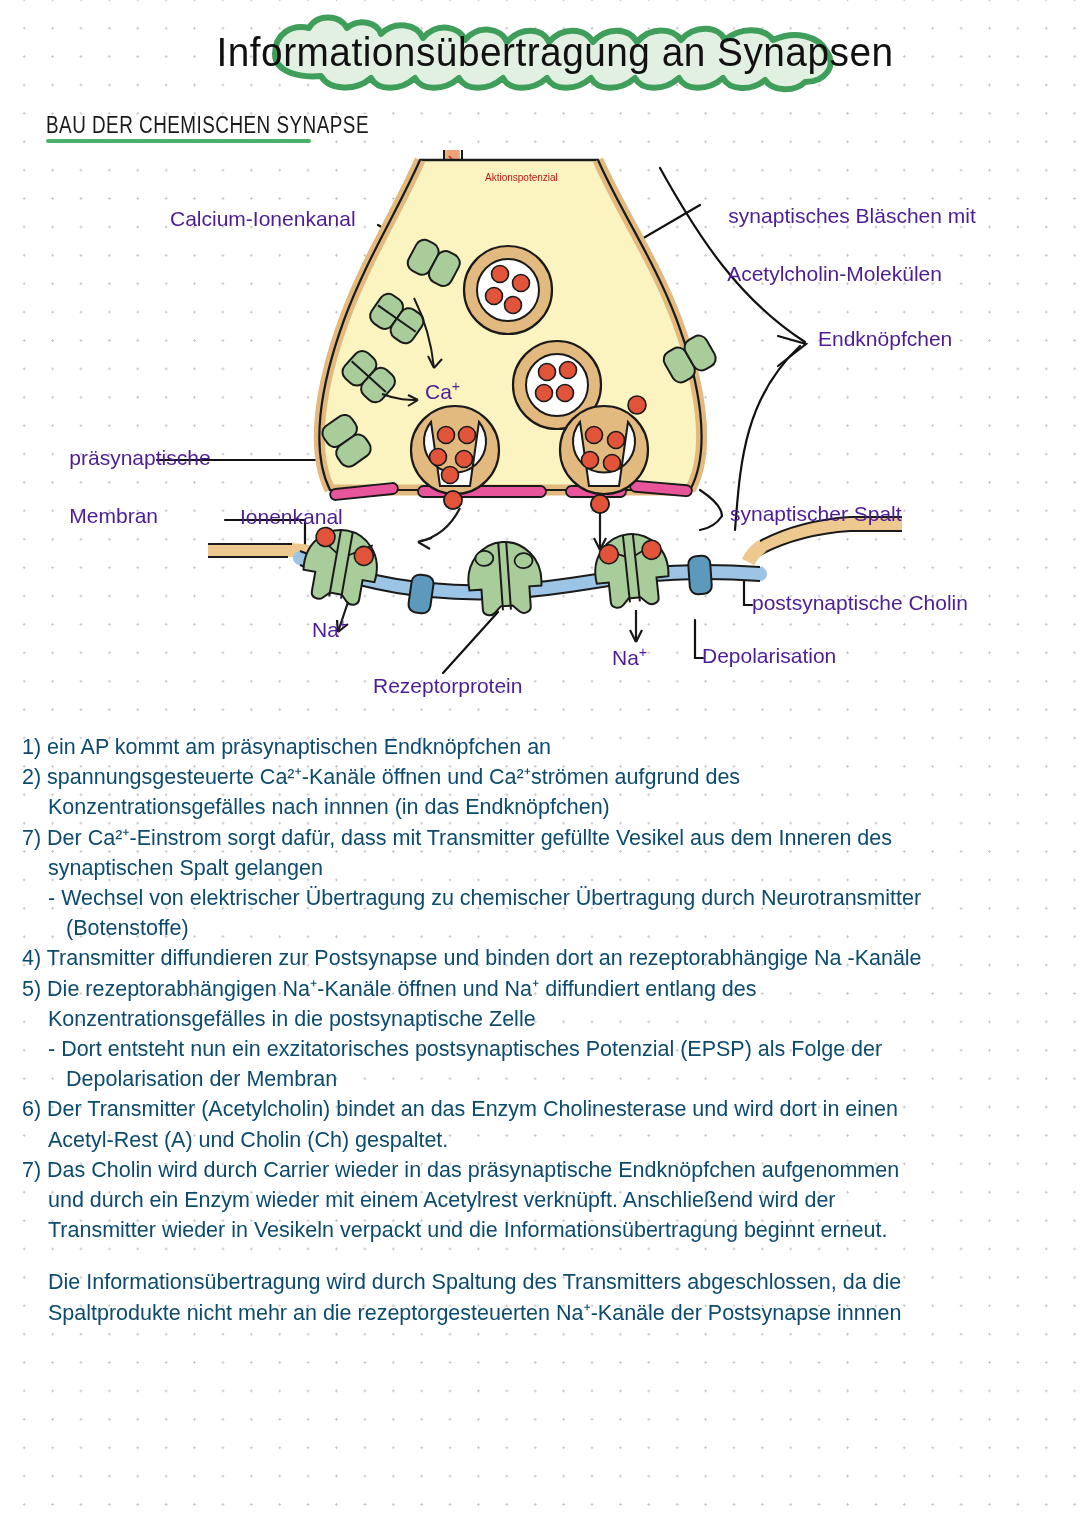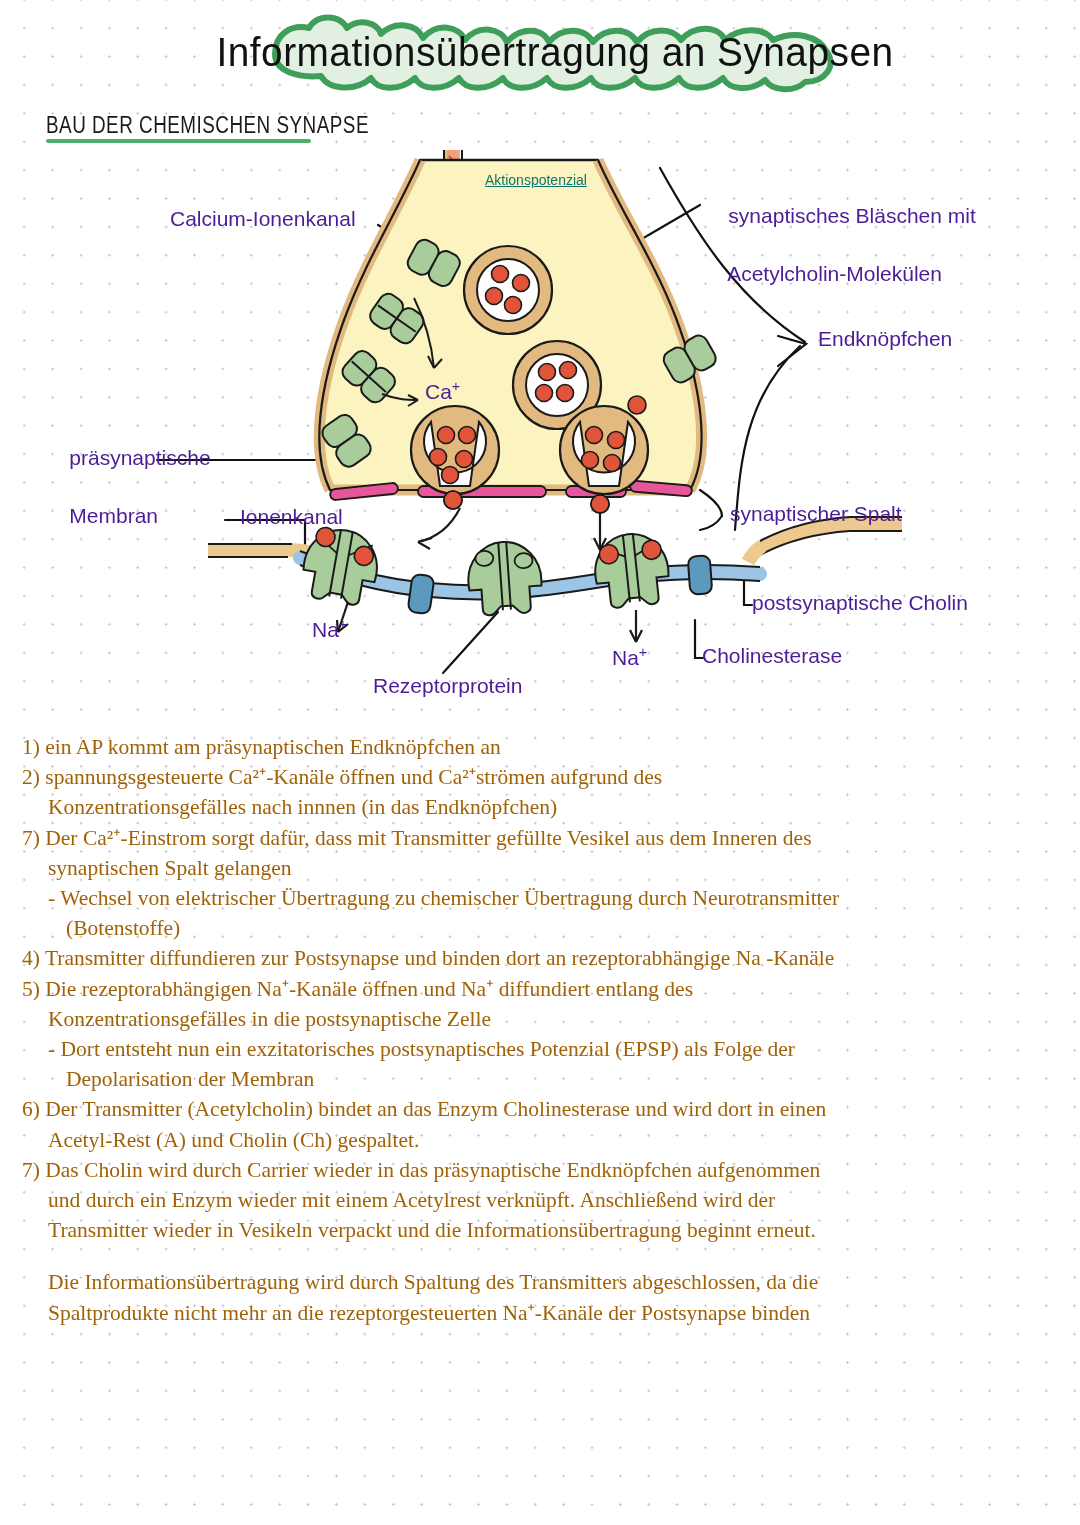--- a/index.html
+++ b/index.html
@@ -52,28 +52,28 @@
 
   
   #diagram{position:absolute;left:0;top:150px;width:1080px;height:570px;z-index:2;}
 
   .dlabel{
     position:absolute;z-index:4;
     font-family:"Liberation Sans", sans-serif;
     font-size:21px;color:#4c1d95;line-height:1.18;
     white-space:pre;
   }
-  .dlabel.small{font-size:14px;color:#0f766e;text-decoration:underline;}
+  .dlabel.small{font-size:10px;color:#b91c1c;}
   .sup{font-size:0.68em;vertical-align:super;}
 
   
   #bodytext{
     position:absolute;left:22px;top:732px;width:1045px;z-index:3;
-    font-family:Liberation Serif, serif;
-    font-size:21.5px;color:#a16207;
+    font-family:Liberation Sans, sans-serif;
+    font-size:21.5px;color:#0c4a6e;
     line-height:30.2px;
   }
   #bodytext p{margin:0;white-space:pre-wrap;}
   #bodytext .gap{height:22px;}
   .ind1{padding-left:26px;text-indent:-26px;}
   .ind2{padding-left:44px;text-indent:-18px;}
 </style>
 </head>
 <body>
 
@@ -354,21 +354,21 @@
     <span>präsynaptische</span><br>
     <span>Membran</span>
   </div>
 
   <div class="dlabel" style="left:240px;top:355px;">Ionenkanal</div>
 
   <div class="dlabel" style="left:730px;top:352px;">synaptischer Spalt</div>
 
   <div class="dlabel" style="left:752px;top:441px;">postsynaptische Cholin</div>
 
-  <div class="dlabel" style="left:702px;top:494px;">Cholinesterase</div>
+  <div class="dlabel" style="left:702px;top:494px;">Depolarisation</div>
 
   <div class="dlabel" style="left:312px;top:466px;"><span>Na</span><span class="sup">+</span></div>
 
   <div class="dlabel" style="left:612px;top:494px;"><span>Na</span><span class="sup">+</span></div>
 
   <div class="dlabel" style="left:373px;top:524px;">Rezeptorprotein</div>
 
   <div class="dlabel" style="left:425px;top:228px;"><span>Ca</span><span class="sup">+</span></div>
 </div>
 
@@ -385,14 +385,14 @@
     <p class="ind1" style="text-indent: 0px;">Konzentrationsgefälles in die postsynaptische Zelle</p>
     <p class="ind2">- Dort entsteht nun ein exzitatorisches postsynaptisches Potenzial (EPSP) als Folge der</p>
     <p class="ind2" style="text-indent: 0px;">Depolarisation der Membran</p>
     <p class="ind1">6) Der Transmitter (Acetylcholin) bindet an das Enzym Cholinesterase und wird dort in einen</p>
     <p class="ind1" style="text-indent: 0px;">Acetyl-Rest (A) und Cholin (Ch) gespaltet.</p>
     <p class="ind1">7) Das Cholin wird durch Carrier wieder in das präsynaptische Endknöpfchen aufgenommen</p>
     <p class="ind1" style="text-indent: 0px;">und durch ein Enzym wieder mit einem Acetylrest verknüpft. Anschließend wird der</p>
     <p class="ind1" style="text-indent: 0px;">Transmitter wieder in Vesikeln verpackt und die Informationsübertragung beginnt erneut.</p>
     <div class="gap"></div>
     <p class="ind1" style="text-indent: 0px; padding-left: 26px;">Die Informationsübertragung wird durch Spaltung des Transmitters abgeschlossen, da die</p>
-    <p class="ind1" style="text-indent: 0px; padding-left: 26px;">Spaltprodukte nicht mehr an die rezeptorgesteuerten Na⁺-Kanäle der Postsynapse binden</p>
+    <p class="ind1" style="text-indent: 0px; padding-left: 26px;">Spaltprodukte nicht mehr an die rezeptorgesteuerten Na⁺-Kanäle der Postsynapse innnen</p>
   </div>
 
 </body></html>

